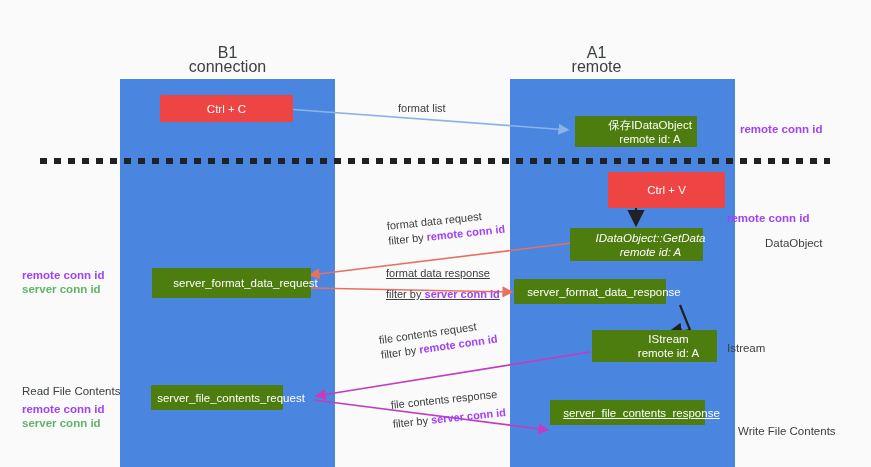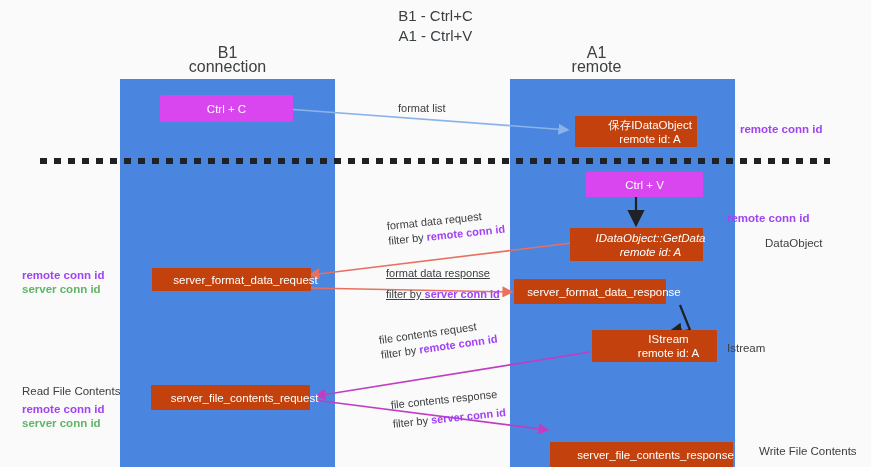--- a/index.html
+++ b/index.html
@@ -33,22 +33,22 @@
   #head-b1 { left:120px; top:46px; width:215px; }
   #head-a1 { left:484px; top:46px; width:225px; }
 
   .box {
     position:absolute; box-sizing:border-box;
     display:flex; flex-direction:column;
     align-items:center; justify-content:center;
     font-size:11.5px; line-height:14px; color:#ffffff;
     text-align:center; border-radius:1px;
   }
-  .box.green { background:#d946ef; }
-  .box.orange { background:#c2410c;padding-left:28px; }
+  .box.green { background:#ef4444; }
+  .box.orange { background:#4d7c0f;padding-left:28px; }
 
   .sidelabel {
     position:absolute; font-size:11.5px; line-height:14px;
   }
   .purple { color:#a142f4; font-weight:bold; }
   .green-t { color:#5fb568; font-weight:bold; }
   .dark { color:#3c4043; }
 
   .edgelabel {
     position:absolute; font-size:11px; line-height:15px;
@@ -58,24 +58,20 @@
 
   svg#wires { position:absolute; left:0; top:0; width:871px; height:467px; pointer-events:none; }
 
   .dashline { position:absolute; left:40px; top:158px; width:790px; height:6px; }
 </style>
 </head>
 <body>
 
 <div id="stage">
 
-  <div class="title">
-    <div>B1 - Ctrl+C</div>
-    <div>A1 - Ctrl+V</div>
-  </div>
 
   <div class="colhead" id="head-b1">
     <div>B1</div>
     <div>connection</div>
   </div>
   <div class="colhead" id="head-a1">
     <div>A1</div>
     <div>remote</div>
   </div>
 
@@ -121,47 +117,47 @@
 
   <div class="box green" style="left:160px; top:95px; width:133px; height:27px;">
     <div>Ctrl + C</div>
   </div>
 
   <div class="box orange" style="left:575px; top:116px; width:122px; height:31px;">
     <div>保存IDataObject</div>
     <div>remote id: A</div>
   </div>
 
-  <div class="box green" style="left:586px; top:172px; width:117px; height:25px;">
+  <div class="box green" style="left:608px; top:172px; width:117px; height:36px;">
     <div>Ctrl + V</div>
   </div>
 
   <div class="box orange" style="left:570px; top:228px; width:133px; height:33px;font-style:italic;">
     <div>IDataObject::GetData</div>
     <div>remote id: A</div>
   </div>
 
-  <div class="box orange" style="left:152px; top:268px; width:159px; height:23px;">
+  <div class="box orange" style="left:152px; top:268px; width:159px; height:30px;">
     <div>server_format_data_request</div>
   </div>
 
   <div class="box orange" style="left:514px; top:279px; width:152px; height:25px;">
     <div>server_format_data_response</div>
   </div>
 
   <div class="box orange" style="left:592px; top:330px; width:125px; height:32px;">
     <div>IStream</div>
     <div>remote id: A</div>
   </div>
 
-  <div class="box orange" style="left:151px; top:385px; width:159px; height:25px;">
+  <div class="box orange" style="left:151px; top:385px; width:132px; height:25px;">
     <div>server_file_contents_request</div>
   </div>
 
-  <div class="box orange" style="left:550px; top:442px; width:183px; height:25px;">
+  <div class="box orange" style="left:550px; top:400px; width:155px; height:25px;text-decoration:underline;">
     <div>server_file_contents_response</div>
   </div>
 
   <div class="edgelabel" style="left:398px; top:101px;">
     <span>format list</span>
   </div>
 
   <div class="edgelabel" style="left:386px; top:219px; transform:rotate(-6deg); transform-origin:left top;">
     <div>format data request</div>
     <div><span>filter by </span><b class="purple">remote conn id</b></div>
@@ -183,21 +179,21 @@
   </div>
 
   <div class="sidelabel purple" style="left:740px; top:122px;">remote conn id</div>
 
   <div class="sidelabel purple" style="left:727px; top:211px;">remote conn id</div>
 
   <div class="sidelabel dark" style="left:765px; top:236px;">DataObject</div>
 
   <div class="sidelabel dark" style="left:727px; top:341px;">Istream</div>
 
-  <div class="sidelabel dark" style="left:738px; top:444px;margin-left:21px;">Write File Contents</div>
+  <div class="sidelabel dark" style="left:738px; top:424px;">Write File Contents</div>
 
   <div class="sidelabel purple" style="left:22px; top:268px;">remote conn id</div>
   <div class="sidelabel green-t" style="left:22px; top:282px;">server conn id</div>
 
   <div class="sidelabel dark" style="left:22px; top:384px;">Read File Contents</div>
   <div class="sidelabel purple" style="left:22px; top:402px;">remote conn id</div>
   <div class="sidelabel green-t" style="left:22px; top:416px;">server conn id</div>
 
 </div>
 

